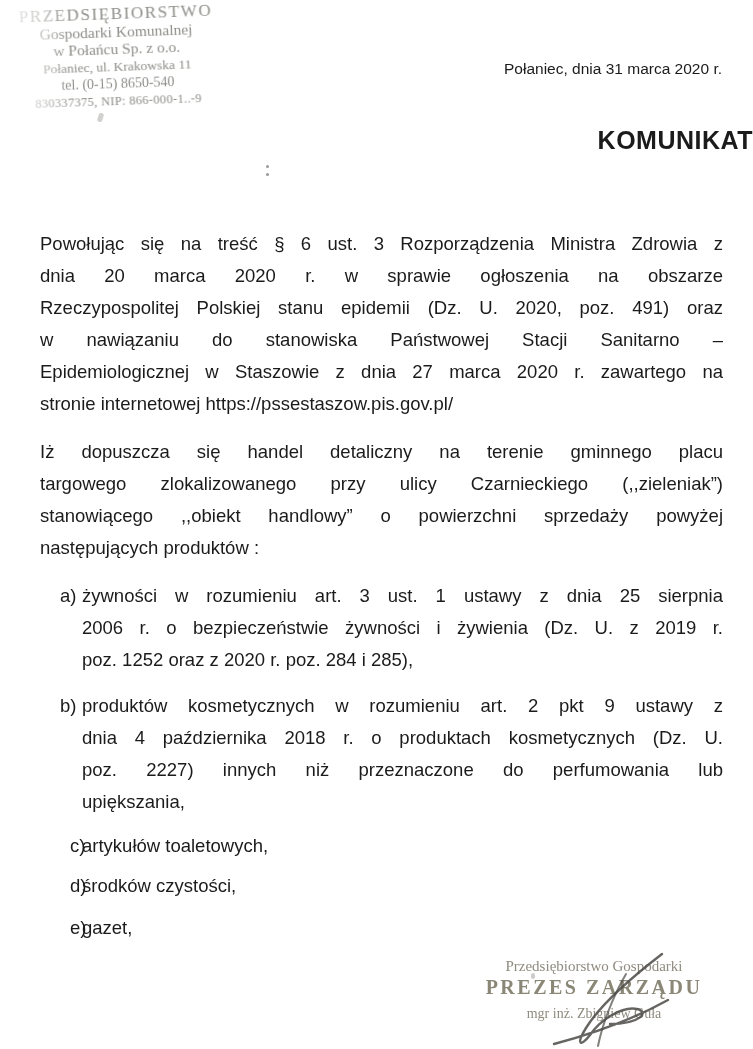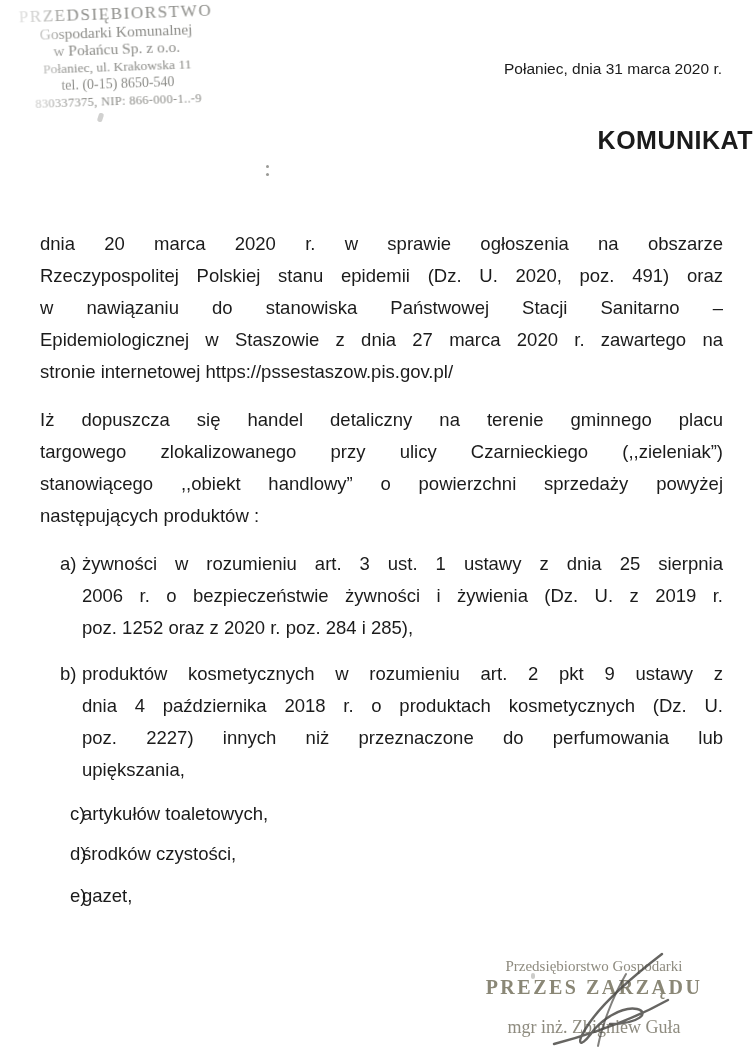--- a/index.html
+++ b/index.html
@@ -41,21 +41,21 @@
   .item{position:relative;padding-left:42px;}
   .item .marker{position:absolute;left:20px;top:0;}
   .item.single .marker{left:30px;}
   
   .sigstamp{
     position:absolute;left:468px;top:956px;width:252px;text-align:center;
     font-family:"Liberation Serif",serif;color:#8e8b7f;line-height:21px;filter:blur(.25px);
   }
   .sigstamp .g1,.sigstamp .g2{font-size:15px;}
   .sigstamp .g3{font-size:20px;font-weight:bold;letter-spacing:2.5px;color:#8a8776;}
-  .sigstamp .g4{font-size:18px;margin-top:19px;}
+  .sigstamp .g4{font-size:14px;margin-top:5px;}
   .signature{position:absolute;left:540px;top:950px;width:132px;height:98px;}
   
   .noise{position:absolute;background:#9a9a96;border-radius:50%;}
   .n1{left:266px;top:165px;width:3px;height:3px;box-shadow:0 8px 0 #9a9a96;}
   .n2{left:531px;top:973px;width:4px;height:6px;opacity:.5;border-radius:2px;}
   .n3{left:98px;top:113px;width:5px;height:9px;opacity:.45;border-radius:2px;transform:rotate(18deg);}
 </style>
 </head>
 <body>
 
@@ -71,20 +71,21 @@
   </div>
   <div class="stamp-fade"></div>
 
   <div class="dateline">Połaniec, dnia 31 marca 2020 r.</div>
 
   <div class="title">KOMUNIKAT</div>
 
   <div class="body">
 
     <div class="para mb16">
+      <div class="jline">Powołując się na treść § 6 ust. 3 Rozporządzenia Ministra Zdrowia z</div>
       <div class="jline">dnia 20 marca 2020 r. w sprawie ogłoszenia na obszarze</div>
       <div class="jline">Rzeczypospolitej Polskiej stanu epidemii (Dz. U. 2020, poz. 491) oraz</div>
       <div class="jline">w nawiązaniu do stanowiska Państwowej Stacji Sanitarno –</div>
       <div class="jline">Epidemiologicznej w Staszowie z dnia 27 marca 2020 r. zawartego na</div>
       <div class="lline">stronie internetowej https://pssestaszow.pis.gov.pl/</div>
     </div>
 
 
     <div class="para mb16">
       <div class="jline">Iż dopuszcza się handel detaliczny na terenie gminnego placu</div>

